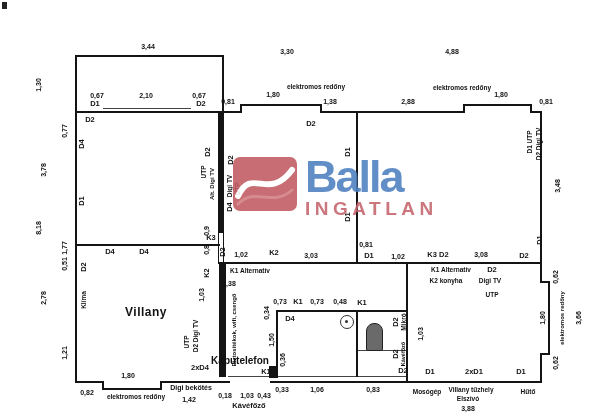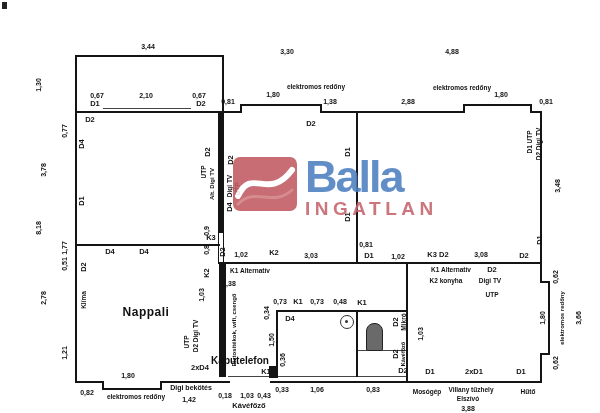--- a/index.html
+++ b/index.html
@@ -96,21 +96,21 @@
       <span class="lbl tag rot" style="left: 82px; top: 144px;">D4</span>
       <span class="lbl dim rot" style="left: 43px; top: 170px;">3,78</span>
       <span class="lbl tag rot" style="left: 82px; top: 201px;">D1</span>
       <span class="lbl dim rot" style="left: 38px; top: 228px;">8,18</span>
       <span class="lbl dim rot" style="left: 64px; top: 248px;">1,77</span>
       <span class="lbl dim rot" style="left: 64px; top: 264px;">0,51</span>
       <span class="lbl dim rot" style="left: 43px; top: 298px;">2,78</span>
       <span class="lbl tag rot" style="left: 84px; top: 267px;">D2</span>
       <span class="lbl note rot" style="left: 84px; top: 300px;">Klíma</span>
       <span class="lbl dim rot" style="left: 64px; top: 353px;">1,21</span>
-      <span class="lbl room" style="left: 146px; top: 312px;">Nappali</span>
+      <span class="lbl room" style="left: 146px; top: 312px;">Villany</span>
       <span class="lbl tag" style="left: 110px; top: 252px;">D4</span>
       <span class="lbl tag" style="left: 144px; top: 252px;">D4</span>
       <span class="lbl tag rot" style="left: 208px; top: 152px;">D2</span>
       <span class="lbl note rot" style="left: 204px; top: 172px;">UTP</span>
       <span class="lbl note rot" style="left: 212px; top: 184px; font-size: 6px;">Alt. Digi TV</span>
       <span class="lbl tag rot" style="left: 231px; top: 160px;">D2</span>
       <span class="lbl note rot" style="left: 230px; top: 186px;">Digi TV</span>
       <span class="lbl note rot" style="left: 238px; top: 189px;">UTP</span>
       <span class="lbl tag rot" style="left: 230px; top: 207px;">D4</span>
       <span class="lbl dim rot" style="left: 206px; top: 231px;">0,9</span>

